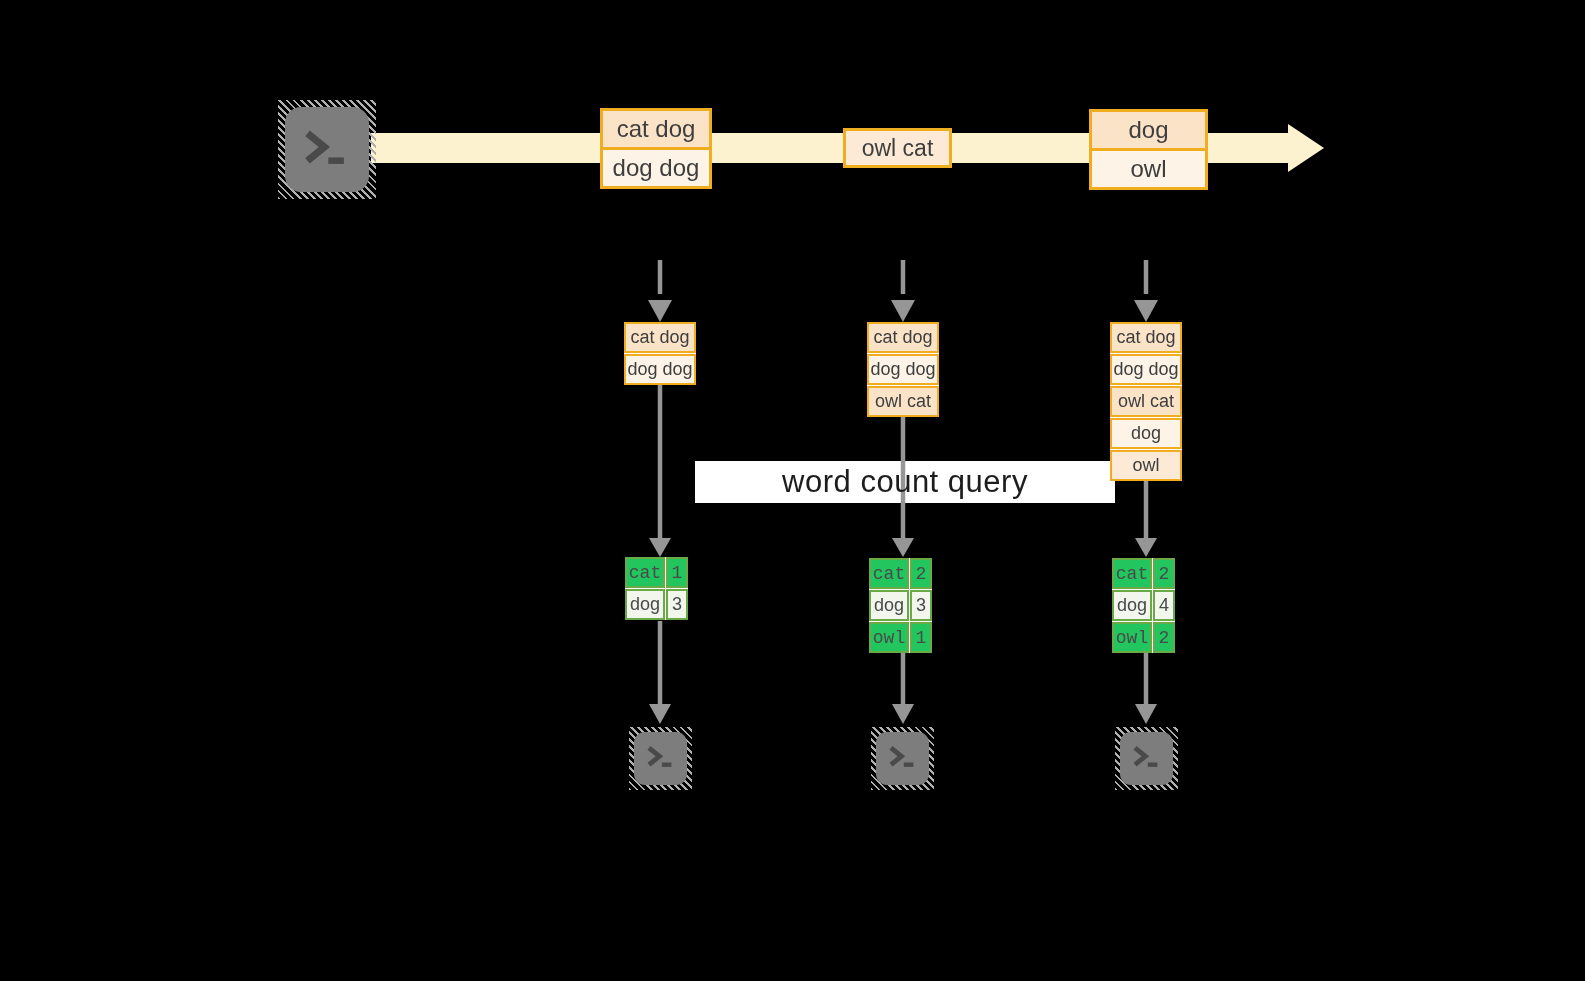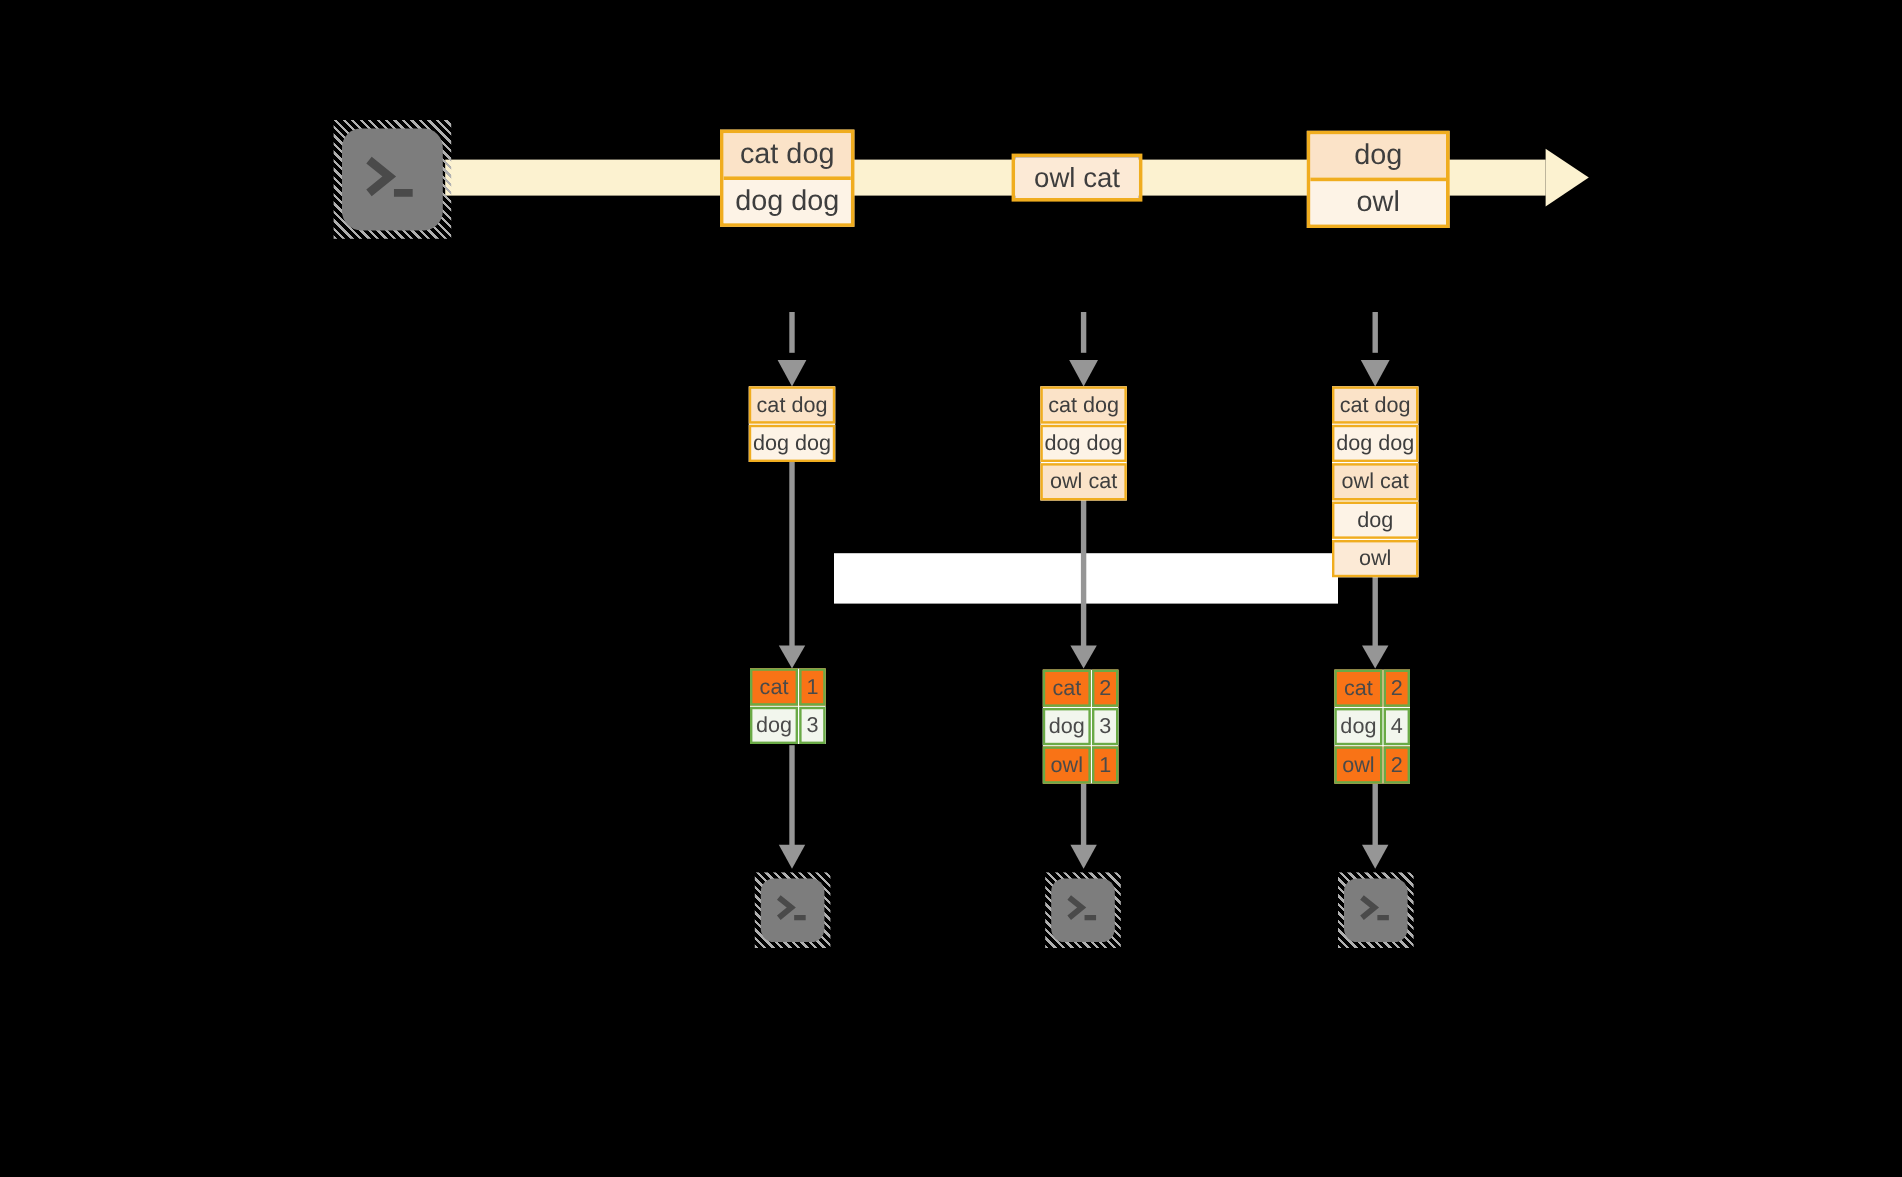--- a/index.html
+++ b/index.html
@@ -47,21 +47,21 @@
   
   .query-label{position:absolute;left:695px;top:461px;width:420px;height:42px;background:#ffffff;z-index:3;}
   .query-text{position:absolute;left:695px;top:461px;width:420px;height:42px;z-index:6;
               display:flex;align-items:center;justify-content:center;
               font-size:31px;color:#1d1d1d;letter-spacing:.5px;}
 
   
   .wtable{position:absolute;z-index:5;display:grid;grid-template-columns:40px 22px;gap:1px;background:#fff;}
   .wcell{border:2px solid #6aaa46;height:27px;display:flex;align-items:center;justify-content:center;
          font-size:18px;color:#4a4a4a;}
-  .gdark{background:#f97316;} .glight{background:#f2f6ed;}
+  .gdark{background:#22c55e;font-family:Liberation Mono, monospace;} .glight{background:#f2f6ed;}
   .wtable-1{left:625px;top:557px;}
   .wtable-2{left:869px;top:558px;}
   .wtable-3{left:1112px;top:558px;}
 
   .overlay{position:absolute;left:0;top:0;z-index:4;}
 </style>
 </head>
 <body>
 
 <div class="canvas">
@@ -126,20 +126,21 @@
       <line x1="903" y1="653" x2="903" y2="706" stroke="#969696" stroke-width="4.5"></line>
       <polygon points="892,704 914,704 903,724" fill="#969696"></polygon>
     </g>
     <g>
       <line x1="1146" y1="653" x2="1146" y2="706" stroke="#969696" stroke-width="4.5"></line>
       <polygon points="1135,704 1157,704 1146,724" fill="#969696"></polygon>
     </g>
   </svg>
 
   <div class="query-label"></div>
+  <div class="query-text">word count query</div>
 
   <div class="stack stack-1">
     <div class="stack-cell peach">cat dog</div>
     <div class="stack-cell cream">dog dog</div>
   </div>
   <div class="stack stack-2">
     <div class="stack-cell peach">cat dog</div>
     <div class="stack-cell cream">dog dog</div>
     <div class="stack-cell peach">owl cat</div>
   </div>

